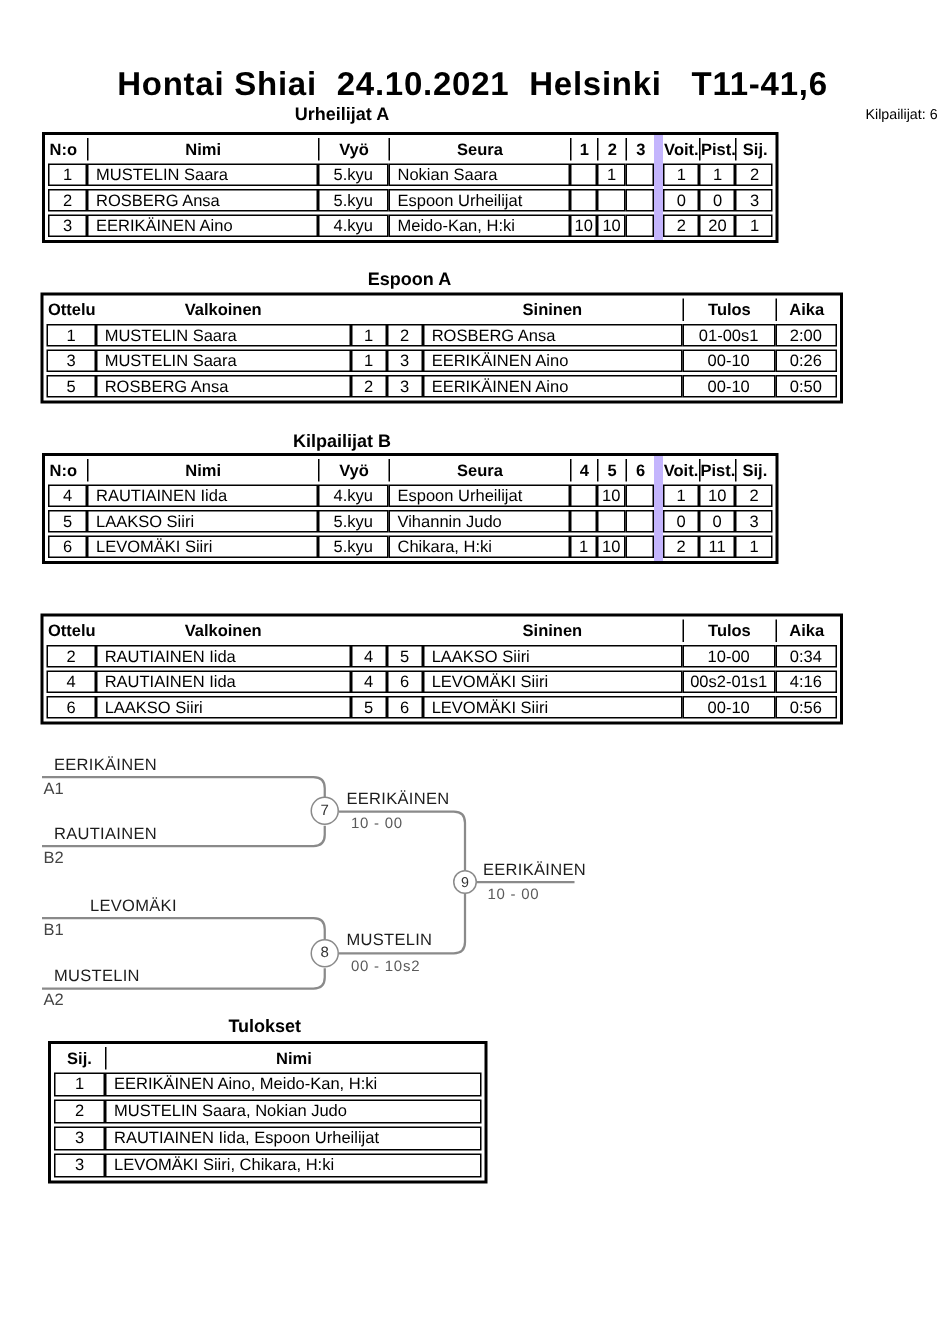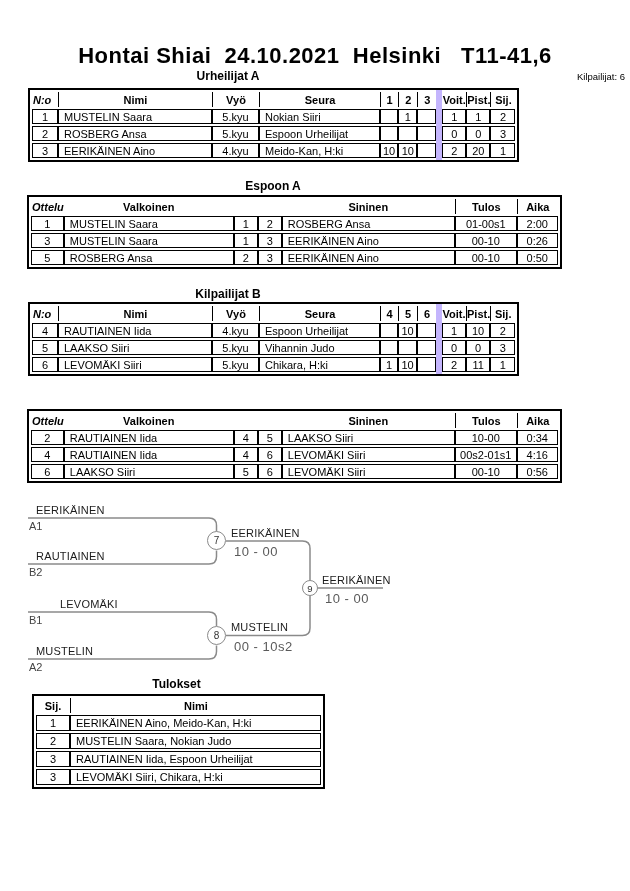--- a/index.html
+++ b/index.html
@@ -20,28 +20,28 @@
   .tbl-wrap {
     position: absolute; display: flex; align-items: flex-start;
     border: 2px solid #000; background: #fff; padding: 0 2px;
   }
   table { border-collapse: separate; border-spacing: 0 2px; table-layout: fixed; }
   td, th { height: 15px; font-size: 11px; white-space: nowrap; }
   td { border: 1px solid #000; text-align: center; padding: 0 2px; overflow: hidden; }
   td.l { text-align: left; padding-left: 5px; }
   th { font-weight: bold; text-align: center; border: none; overflow: visible; }
   th.vl { border-left: 1px solid #000; }
-  th.l { text-align: left; padding-left: 1px; font-style: italic; }
+  th.l { text-align: left; padding-left: 1px; }
   .winbox { border-left: 6px solid #c4b5fd; }
   .results td { height: 16px; }
 
   
   .bk-name  { font-size: 11px; color: #1c1c1c; letter-spacing: 0.2px; white-space: nowrap; }
   .bk-seed  { font-size: 11px; color: #444; white-space: nowrap; }
-  .bk-score { font-size: 13px; color: #5a5a5a; letter-spacing: 0.5px; white-space: nowrap; text-align: center; }
+  .bk-score { font-size: 10px; color: #5a5a5a; letter-spacing: 0.5px; white-space: nowrap; text-align: center; }
   .bk-circle {
     position: absolute; background: #fff; border: 1.5px solid #8a8a8a; border-radius: 50%;
     color: #333; font-size: 10px; display: flex; align-items: center; justify-content: center;
   }
   svg { position: absolute; left: 0; top: 0; }
 </style>
 </head>
 <body>
 
 <div class="abs page-title">Hontai Shiai  24.10.2021  Helsinki   T11-41,6</div>
@@ -66,21 +66,21 @@
       <th class="vl">Vyö</th>
       <th class="vl">Seura</th>
       <th class="vl">1</th>
       <th class="vl">2</th>
       <th class="vl">3</th>
     </tr>
     <tr>
       <td>1</td>
       <td class="l">MUSTELIN Saara</td>
       <td>5.kyu</td>
-      <td class="l">Nokian Siiri</td>
+      <td class="l">Nokian Saara</td>
       <td></td>
       <td>1</td>
       <td></td>
     </tr>
     <tr>
       <td>2</td>
       <td class="l">ROSBERG Ansa</td>
       <td>5.kyu</td>
       <td class="l">Espoon Urheilijat</td>
       <td></td>

